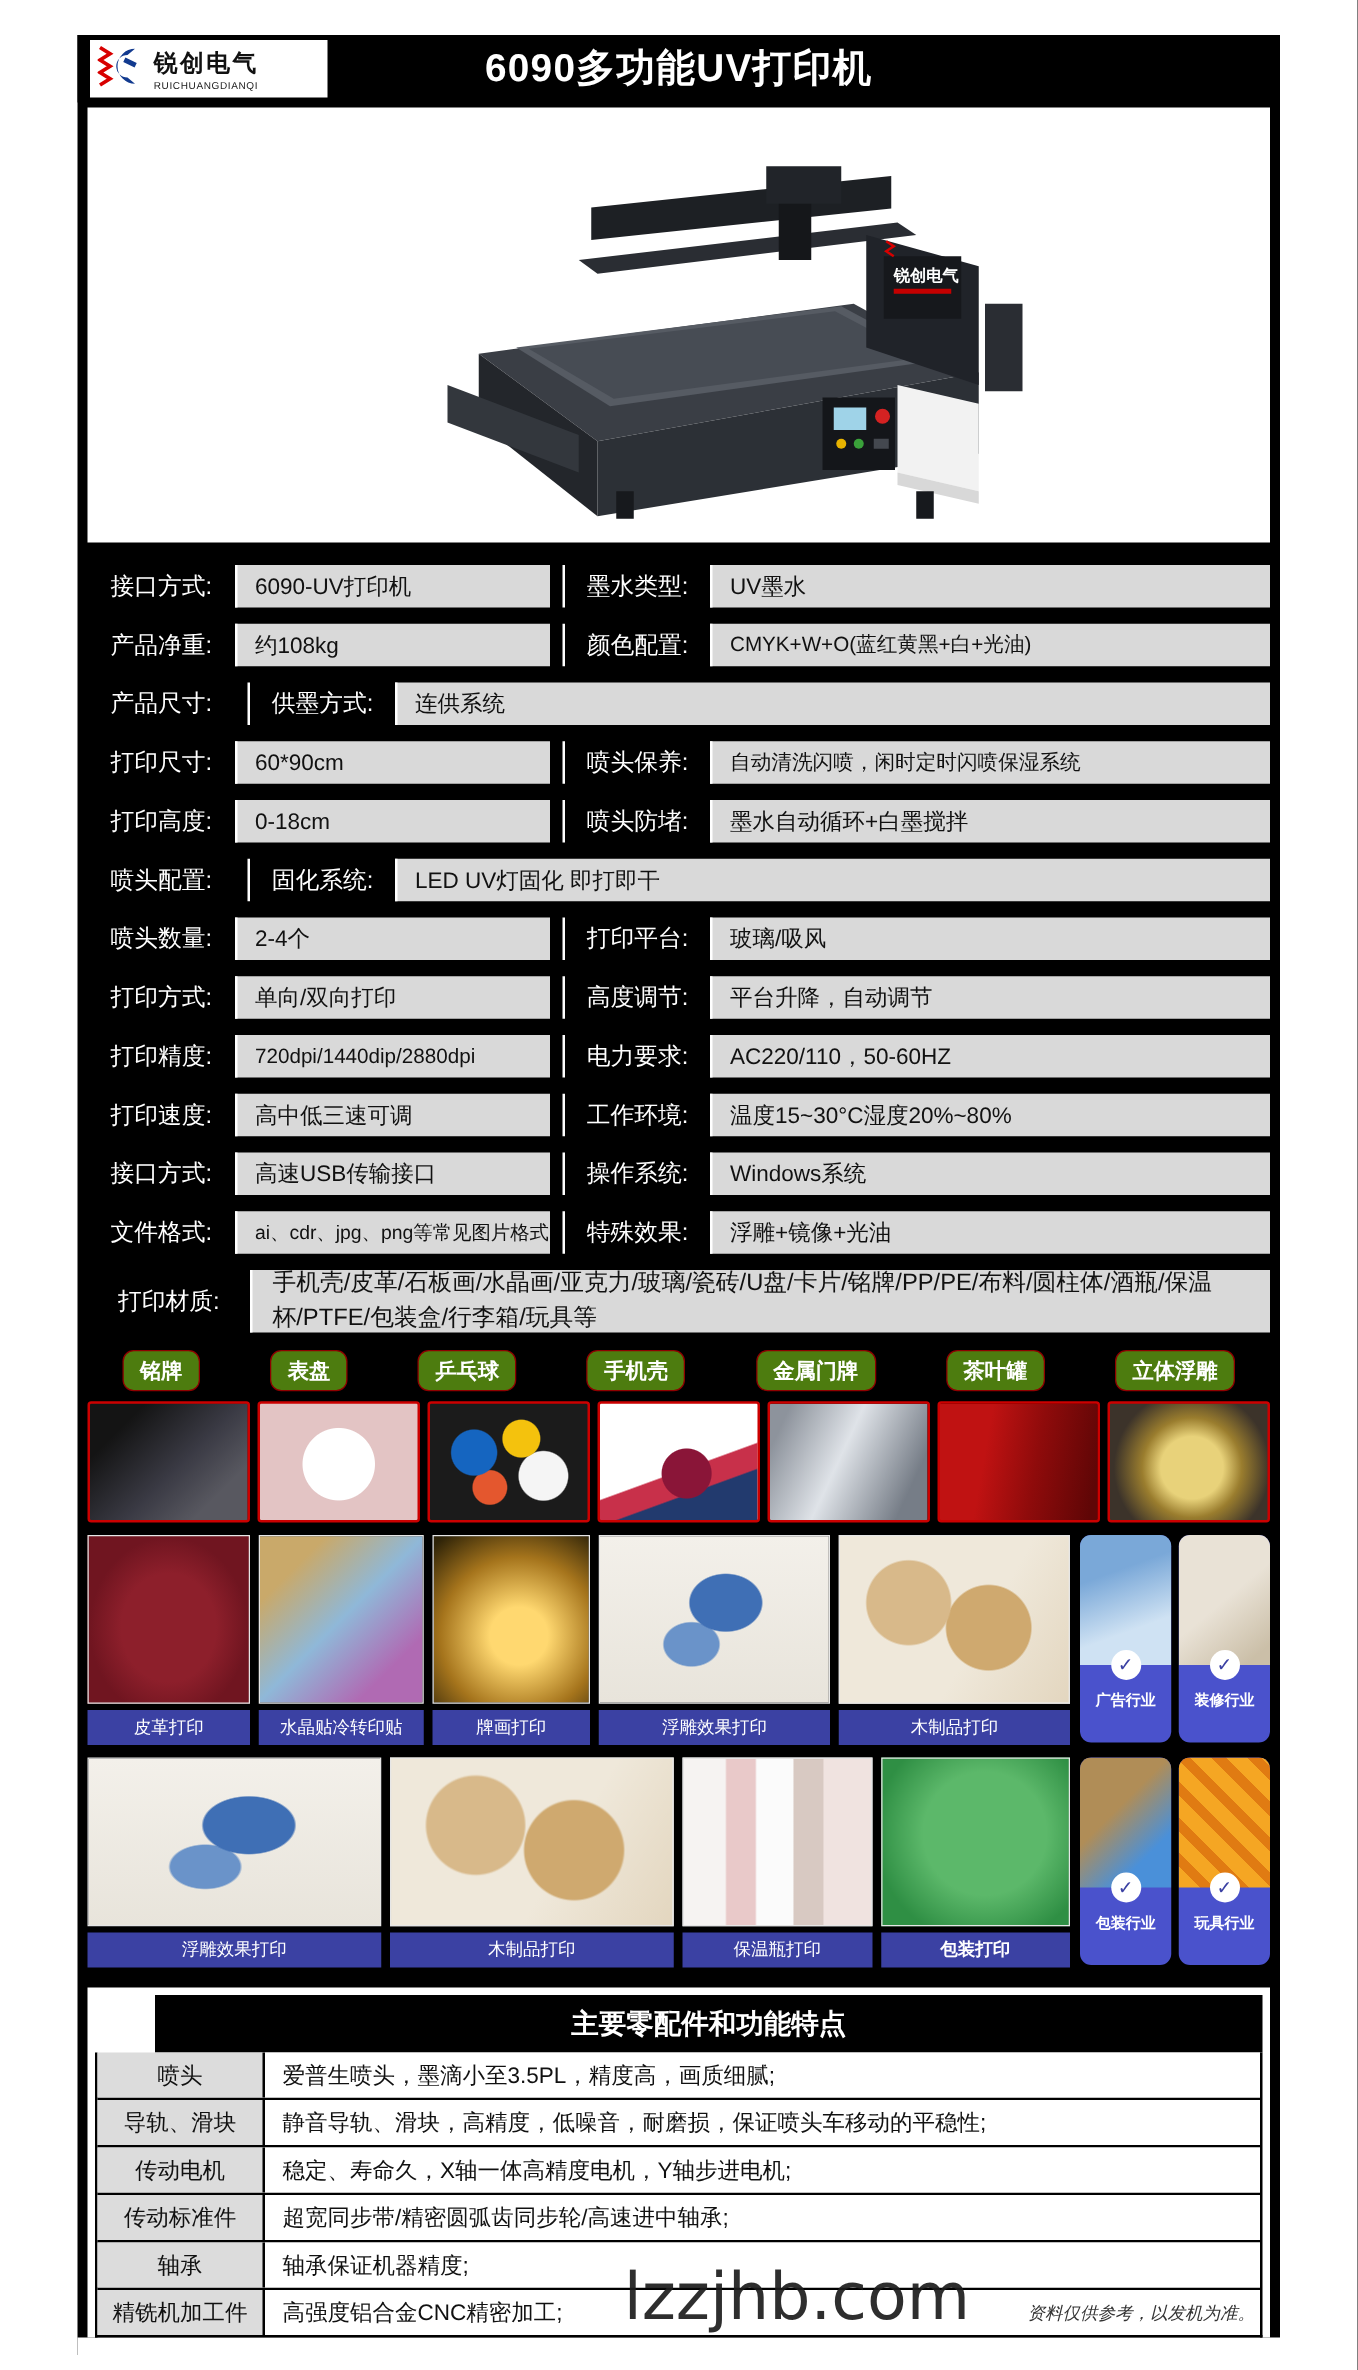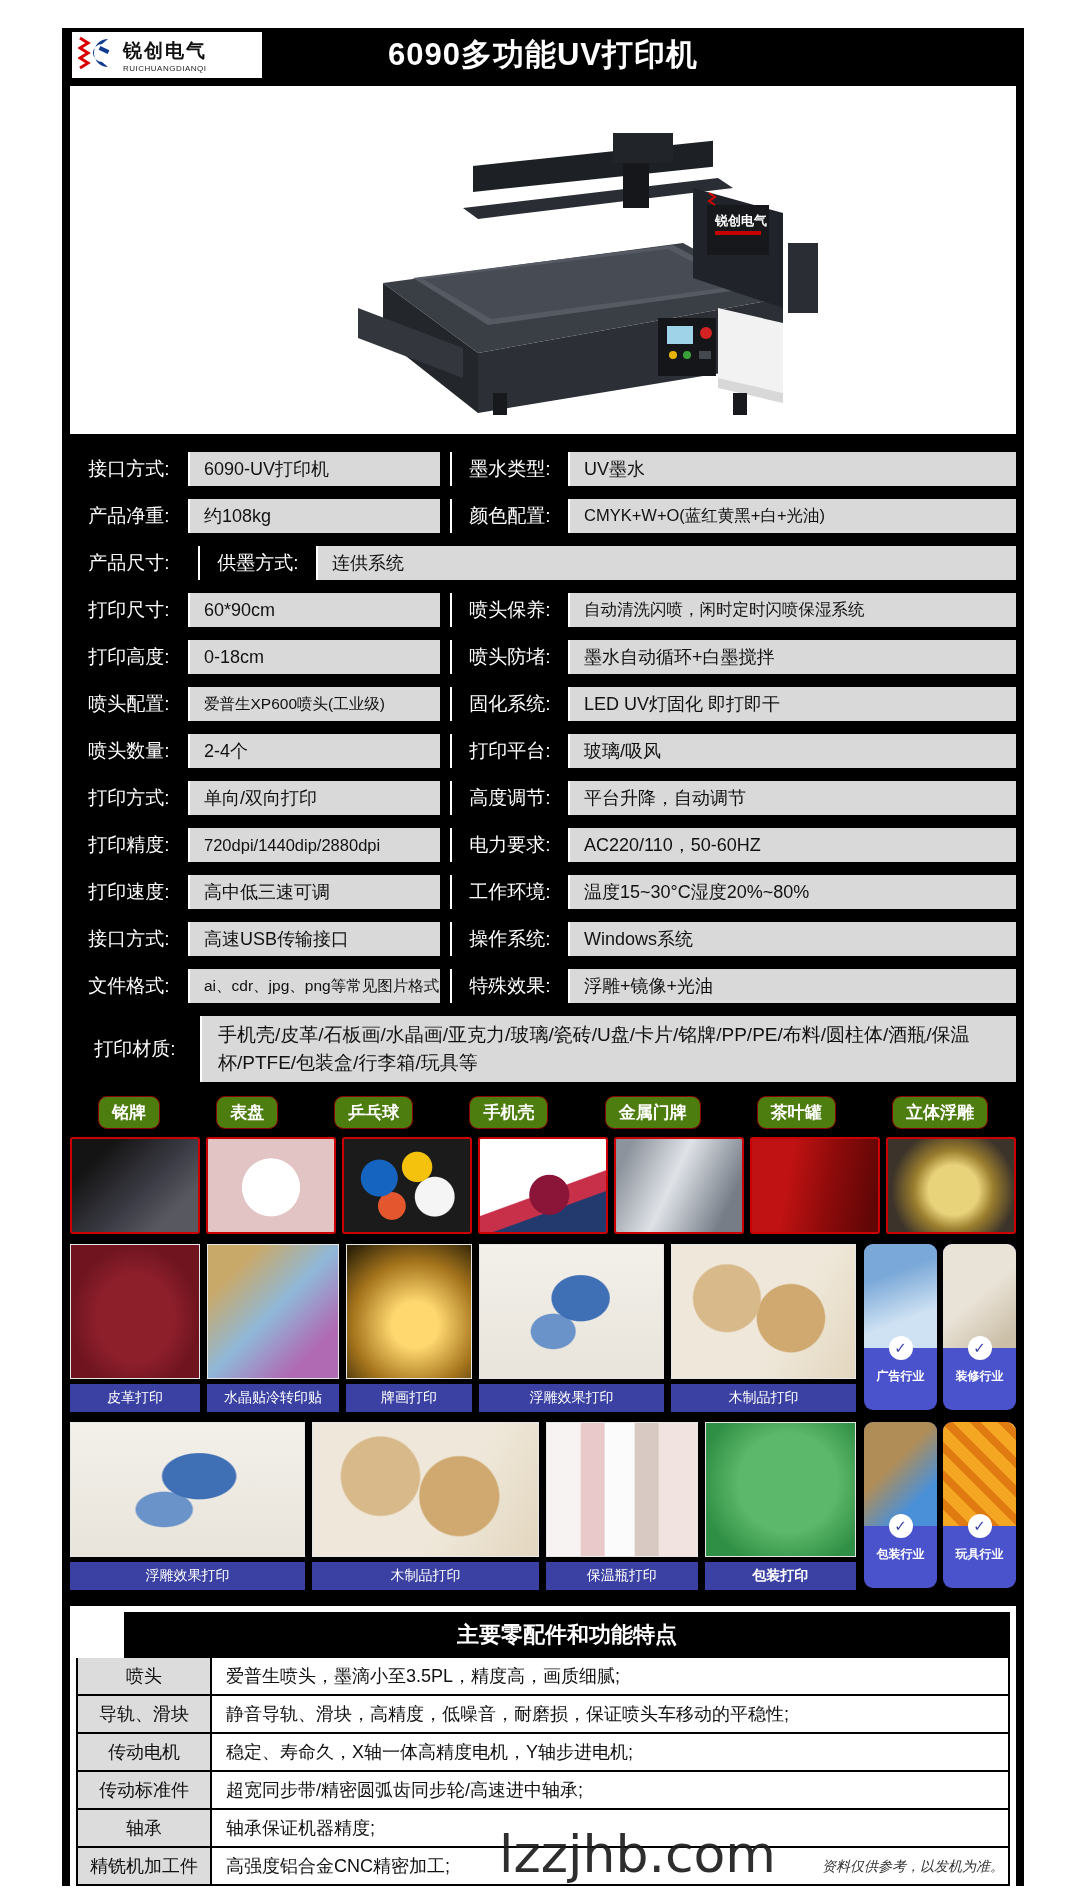--- a/index.html
+++ b/index.html
@@ -78,21 +78,21 @@
     display: flex;
     align-items: center;
     padding-left: 14px;
     flex: 0 0 252px;
     border-left: 2px solid #fff;
   }
   .sl2 { flex: 0 0 118px; margin-left: 10px; border-left: 2px solid #fff; }
   .sv2 { flex: 1 1 auto; }
   .fs15 { font-size: 15.5px; }
   .fs16 { font-size: 16.5px; }
-  .material-row { display: flex; margin-top: 13px; height: 66px; }
+  .material-row { display: flex; margin-top: 13px; height: 50px; }
   .material-row .sl { flex: 0 0 130px; }
   .material-row .sv {
     flex: 1 1 auto;
     font-size: 19px;
     line-height: 1.45;
     padding: 4px 10px 4px 16px;
   }
 
   
   .showcase { padding: 10px 8px 6px 8px; }
@@ -334,21 +334,20 @@
       <div class="sv sv2 fs16">自动清洗闪喷，闲时定时闪喷保湿系统</div>
     </div>
     <div class="spec-row">
       <div class="sl">打印高度:</div>
       <div class="sv">0-18cm</div>
       <div class="sl sl2">喷头防堵:</div>
       <div class="sv sv2">墨水自动循环+白墨搅拌</div>
     </div>
     <div class="spec-row">
       <div class="sl">喷头配置:</div>
-      <div class="sv fs15">爱普生XP600喷头(工业级)</div>
       <div class="sl sl2">固化系统:</div>
       <div class="sv sv2">LED UV灯固化 即打即干</div>
     </div>
     <div class="spec-row">
       <div class="sl">喷头数量:</div>
       <div class="sv">2-4个</div>
       <div class="sl sl2">打印平台:</div>
       <div class="sv sv2">玻璃/吸风</div>
     </div>
     <div class="spec-row">

